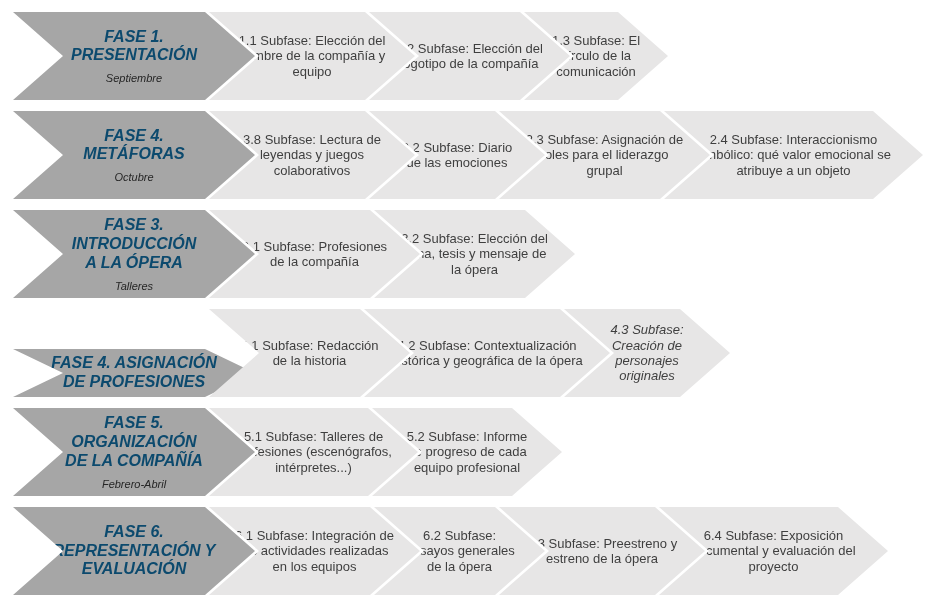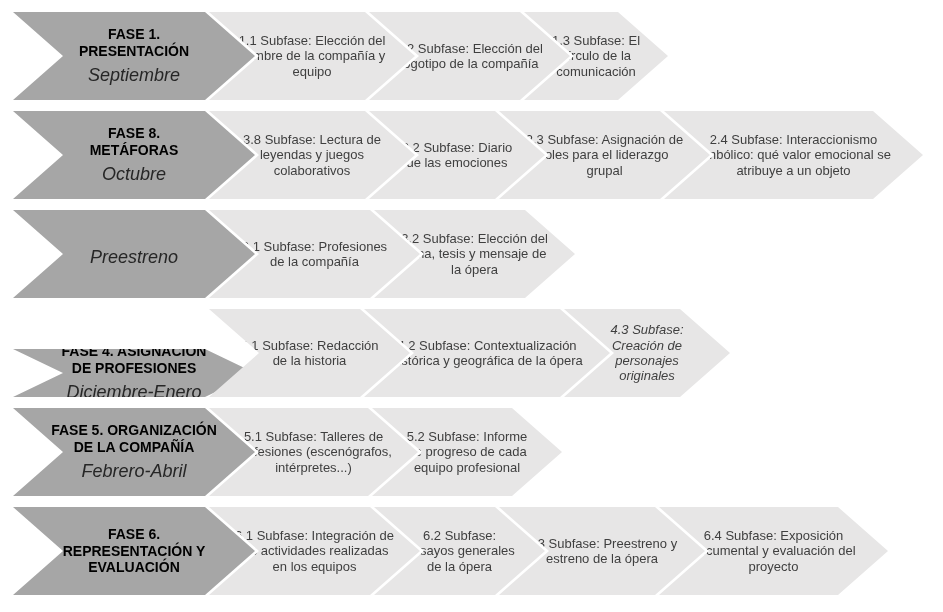--- a/index.html
+++ b/index.html
@@ -32,28 +32,29 @@
     background:#a6a6a6;
     width:242px;
     padding:0 36px;
   }
   .chev.sub{
     background:#e7e6e6;
     padding:0 26px;
   }
   .phase-inner{width:100%;}
   .phase-title{
-    font-size:14px;
+    font-size:16px;
     font-weight:bold;
-    color:#000000;
+    color:#0c4a6e;
     line-height:1.18;
     white-space:pre-line;
+    font-style:italic;
   }
   .phase-month{
-    font-size:18px;
+    font-size:11px;
     font-style:italic;
     color:#262626;
     margin-top:7px;
     line-height:1.1;
   }
   .sub-text{
     font-size:13px;
     color:#3f3f3f;
     line-height:1.18;
     width:100%;
@@ -78,57 +79,58 @@
       <div class="chev sub" style="width: 201px; background: rgb(231, 230, 230);">
       <div class="sub-text">1.2 Subfase: Elección del logotipo de la compañía</div>
     </div>
       <div class="chev sub" style="width: 144px; background: rgb(231, 230, 230);">
       <div class="sub-text">1.3 Subfase: El círculo de la comunicación</div>
     </div>
     </div>
     <div class="row">
       <div class="chev phase" style="background: rgb(166, 166, 166);">
         <div class="phase-inner">
-          <div class="phase-title">FASE 8.
+          <div class="phase-title">FASE 4.
 METÁFORAS</div>
           <div class="phase-month">Octubre</div>
         </div>
       </div>
     <div class="chev sub" style="width: 206px; background: rgb(231, 230, 230);">
       <div class="sub-text">3.8 Subfase: Lectura de leyendas y juegos colaborativos</div>
     </div>
       <div class="chev sub" style="width: 176px; background: rgb(231, 230, 230);">
       <div class="sub-text">2.2 Subfase: Diario de las emociones</div>
     </div>
       <div class="chev sub" style="width: 211px; background: rgb(231, 230, 230);">
       <div class="sub-text">2.3 Subfase: Asignación de roles para el liderazgo grupal</div>
     </div>
       <div class="chev sub" style="width: 259px; background: rgb(231, 230, 230);">
       <div class="sub-text">2.4 Subfase: Interaccionismo simbólico: qué valor emocional se atribuye a un objeto</div>
     </div>
     </div>
     <div class="row">
       <div class="chev phase" style="background: rgb(166, 166, 166);">
         <div class="phase-inner">
-          <div class="phase-month">Preestreno</div>
+          <div class="phase-title">FASE 3. INTRODUCCIÓN
+A LA ÓPERA</div>
+          <div class="phase-month">Talleres</div>
         </div>
       </div>
     <div class="chev sub" style="width: 211px; background: rgb(231, 230, 230);">
       <div class="sub-text">3.1 Subfase: Profesiones de la compañía</div>
     </div>
       <div class="chev sub" style="width: 201px; background: rgb(231, 230, 230);">
       <div class="sub-text">3.2 Subfase: Elección del tema, tesis y mensaje de la ópera</div>
     </div>
     </div>
     <div class="row">
       <div class="chev phase" style="background: rgb(166, 166, 166); margin-top: 40px;">
         <div class="phase-inner">
           <div class="phase-title">FASE 4. ASIGNACIÓN
 DE PROFESIONES</div>
-          <div class="phase-month">Diciembre-Enero</div>
         </div>
       </div>
     <div class="chev sub" style="width: 201px; background: rgb(231, 230, 230);">
       <div class="sub-text">4.1 Subfase: Redacción de la historia</div>
     </div>
       <div class="chev sub" style="width: 246px; background: rgb(231, 230, 230);">
       <div class="sub-text">4.2 Subfase: Contextualización histórica y geográfica de la ópera</div>
     </div>
       <div class="chev sub" style="width: 166px; background: rgb(231, 230, 230); font-style: italic;">
       <div class="sub-text">4.3 Subfase: Creación de personajes originales</div>

